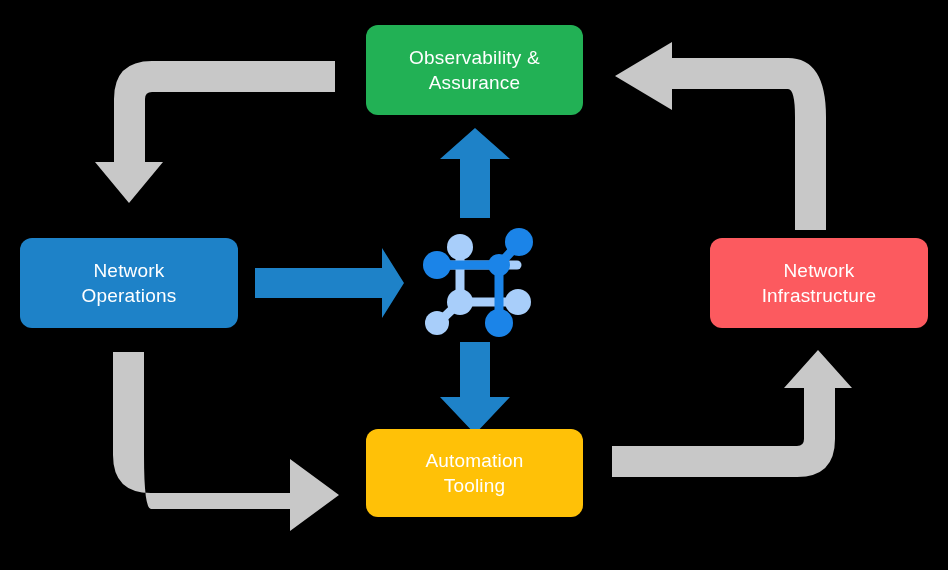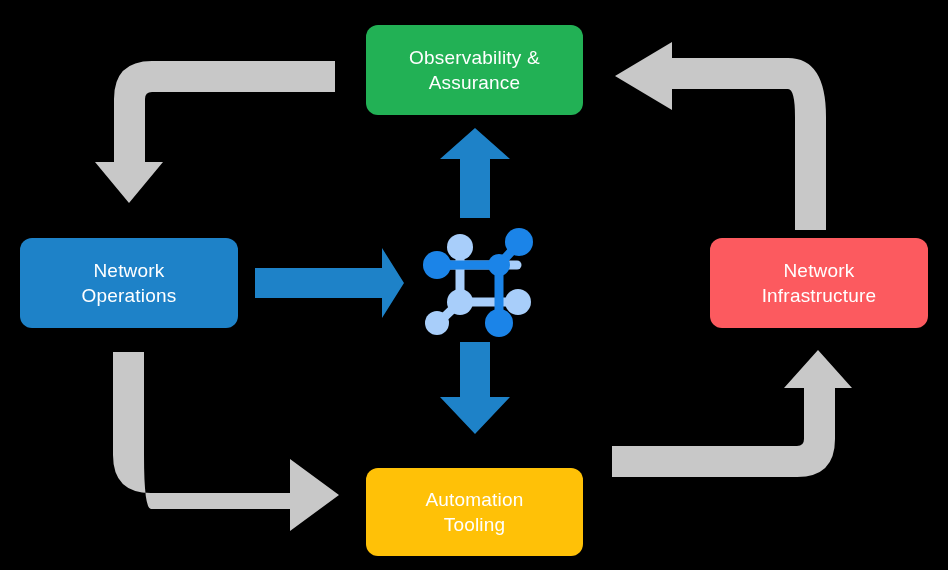--- a/index.html
+++ b/index.html
@@ -37,21 +37,21 @@
   }
   #box-network-operations {
     left: 20px;   top: 238px;  width: 218px; height: 90px;
     background: #1e82c8;
   }
   #box-network-infrastructure {
     left: 710px;  top: 238px;  width: 218px; height: 90px;
     background: #fc5a5f;
   }
   #box-automation-tooling {
-    left: 366px;  top: 468px;  width: 217px; height: 88px;
+    left: 366px;  top: 429px;  width: 217px; height: 88px;
     background: #ffc107;
   }
   .svg-layer {
     position: absolute;
     left: 0; top: 0;
     width: 948px;
     height: 570px;
   }
   .center-icon {
     position: absolute;

